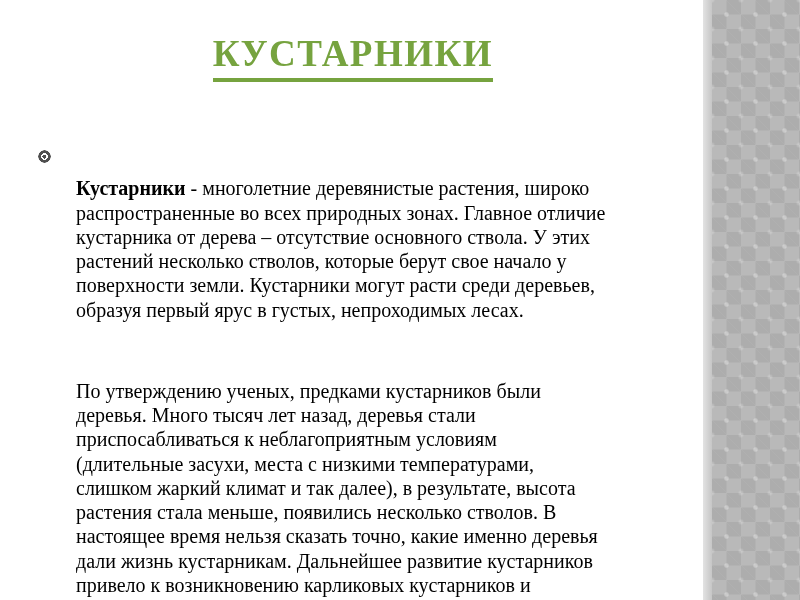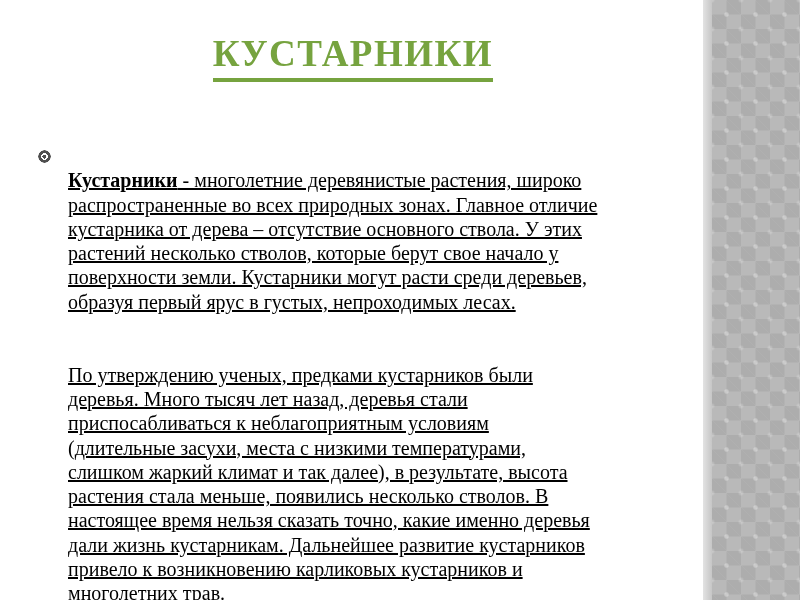--- a/index.html
+++ b/index.html
@@ -90,22 +90,21 @@
       transparent 6.5px);
   }
   .text-block {
     flex: 1 1 auto;
     font-size: 20px;
     line-height: 24.3px;
     color: var(--body-text, #000000);
     white-space: pre-line;
   }
   .text-block p {
-    margin: 0;
-    text-decoration: underline;
+    margin: 8px;
   }
   .para-2 {
     margin-top: 24.3px !important;
   }
   .lead-bold {
     font-weight: bold;
   }
 </style>
 </head>
 <body>

